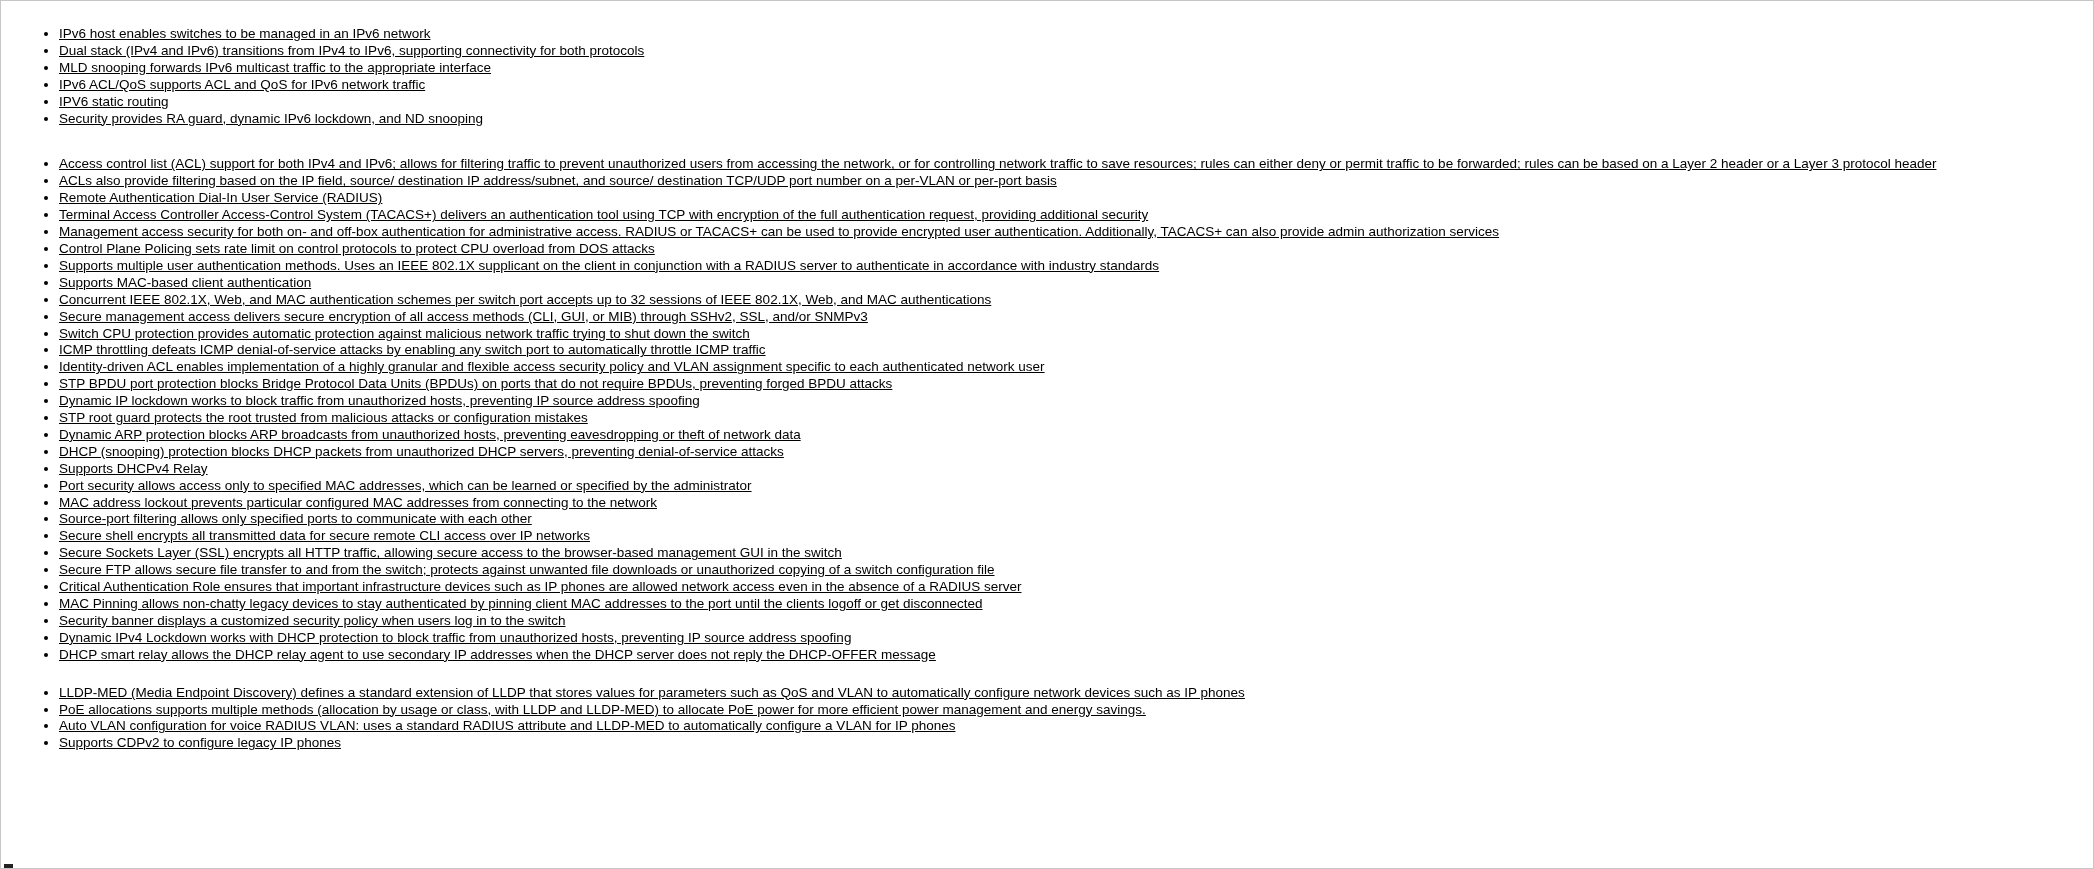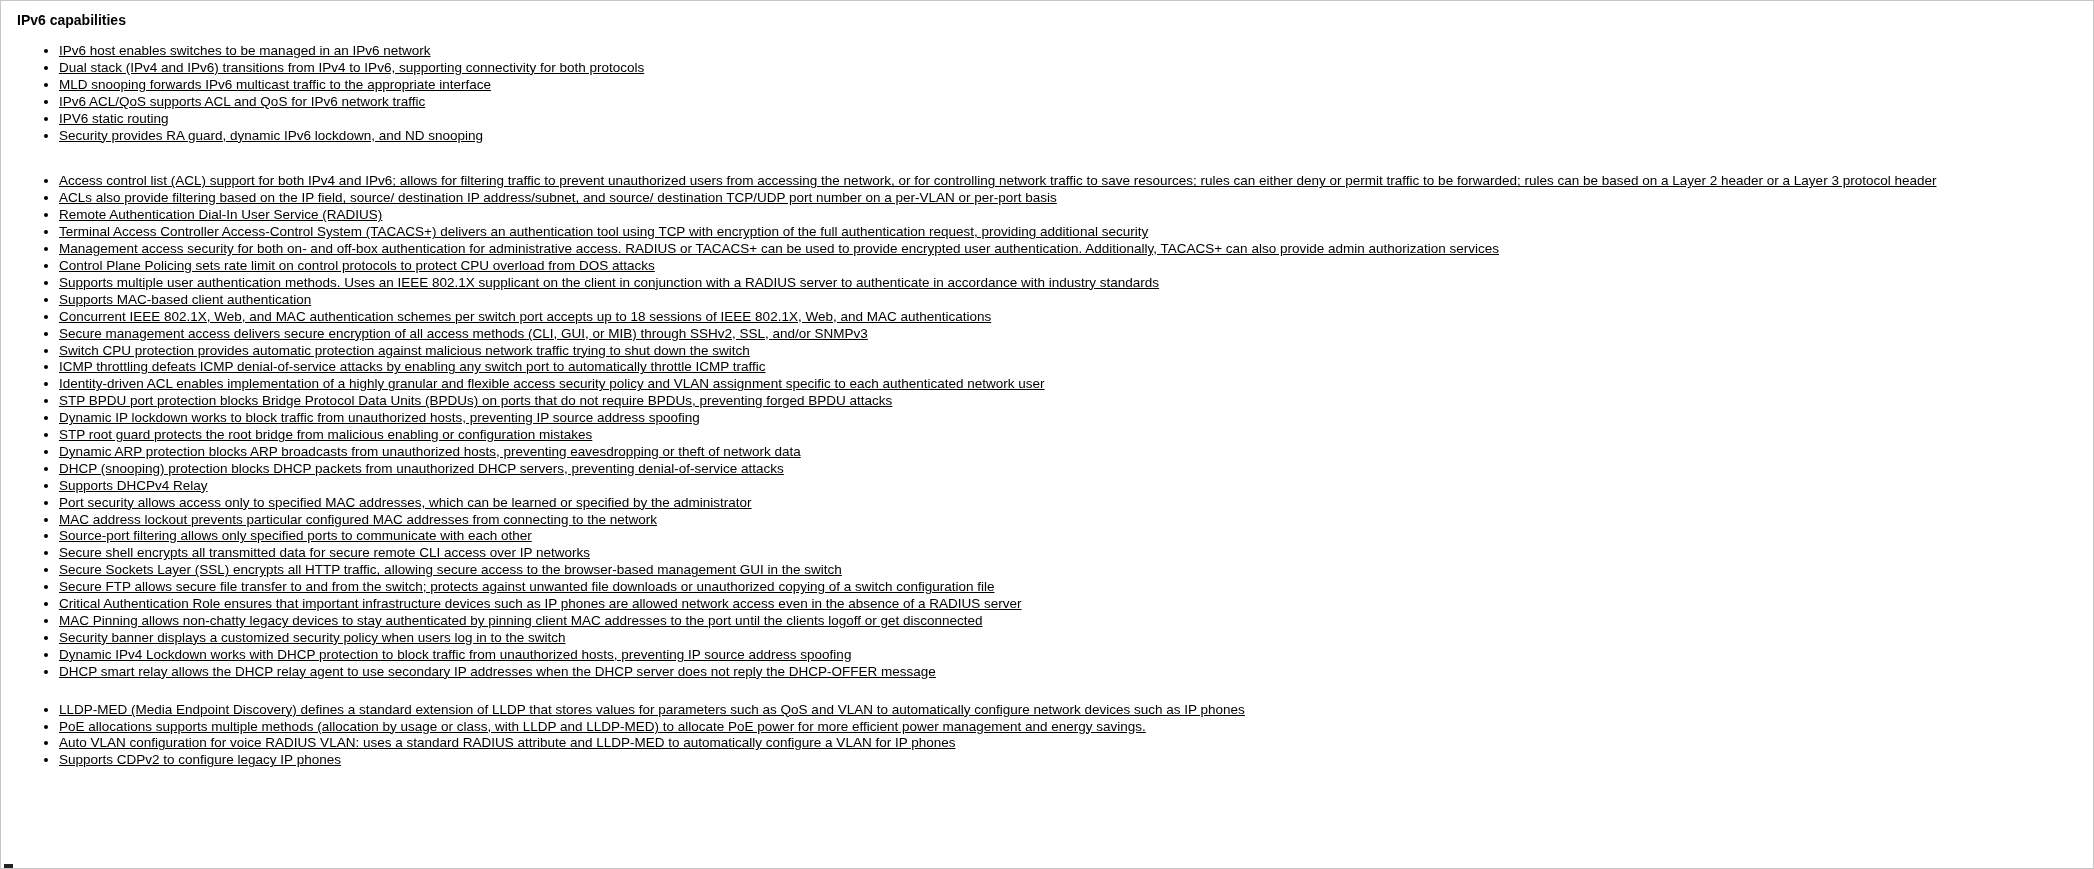--- a/index.html
+++ b/index.html
@@ -58,48 +58,47 @@
     height: 4px;
     background: #222222;
   }
 </style>
 </head>
 <body>
 
 <div class="page">
   <main class="doc" id="doc">
       <section class="doc-section">
-        <h2 class="section-heading">IPv6 capabilities</h2>
         <ul class="bullet-list">
           <li class="bullet-item">IPv6 host enables switches to be managed in an IPv6 network</li>
           <li class="bullet-item">Dual stack (IPv4 and IPv6) transitions from IPv4 to IPv6, supporting connectivity for both protocols</li>
           <li class="bullet-item">MLD snooping forwards IPv6 multicast traffic to the appropriate interface</li>
           <li class="bullet-item">IPv6 ACL/QoS supports ACL and QoS for IPv6 network traffic</li>
           <li class="bullet-item">IPV6 static routing</li>
           <li class="bullet-item">Security provides RA guard, dynamic IPv6 lockdown, and ND snooping</li>
         </ul>
       </section>
       <section class="doc-section">
         <ul class="bullet-list">
           <li class="bullet-item">Access control list (ACL) support for both IPv4 and IPv6; allows for filtering traffic to prevent unauthorized users from accessing the network, or for controlling network traffic to save resources; rules can either deny or permit traffic to be forwarded; rules can be based on a Layer 2 header or a Layer 3 protocol header</li>
           <li class="bullet-item">ACLs also provide filtering based on the IP field, source/ destination IP address/subnet, and source/ destination TCP/UDP port number on a per-VLAN or per-port basis</li>
           <li class="bullet-item">Remote Authentication Dial-In User Service (RADIUS)</li>
           <li class="bullet-item">Terminal Access Controller Access-Control System (TACACS+) delivers an authentication tool using TCP with encryption of the full authentication request, providing additional security</li>
           <li class="bullet-item">Management access security for both on- and off-box authentication for administrative access. RADIUS or TACACS+ can be used to provide encrypted user authentication. Additionally, TACACS+ can also provide admin authorization services</li>
           <li class="bullet-item">Control Plane Policing sets rate limit on control protocols to protect CPU overload from DOS attacks</li>
           <li class="bullet-item">Supports multiple user authentication methods. Uses an IEEE 802.1X supplicant on the client in conjunction with a RADIUS server to authenticate in accordance with industry standards</li>
           <li class="bullet-item">Supports MAC-based client authentication</li>
-          <li class="bullet-item">Concurrent IEEE 802.1X, Web, and MAC authentication schemes per switch port accepts up to 18 sessions of IEEE 802.1X, Web, and MAC authentications</li>
+          <li class="bullet-item">Concurrent IEEE 802.1X, Web, and MAC authentication schemes per switch port accepts up to 32 sessions of IEEE 802.1X, Web, and MAC authentications</li>
           <li class="bullet-item">Secure management access delivers secure encryption of all access methods (CLI, GUI, or MIB) through SSHv2, SSL, and/or SNMPv3</li>
           <li class="bullet-item">Switch CPU protection provides automatic protection against malicious network traffic trying to shut down the switch</li>
           <li class="bullet-item">ICMP throttling defeats ICMP denial-of-service attacks by enabling any switch port to automatically throttle ICMP traffic</li>
           <li class="bullet-item">Identity-driven ACL enables implementation of a highly granular and flexible access security policy and VLAN assignment specific to each authenticated network user</li>
           <li class="bullet-item">STP BPDU port protection blocks Bridge Protocol Data Units (BPDUs) on ports that do not require BPDUs, preventing forged BPDU attacks</li>
           <li class="bullet-item">Dynamic IP lockdown works to block traffic from unauthorized hosts, preventing IP source address spoofing</li>
-          <li class="bullet-item">STP root guard protects the root bridge from malicious enabling or configuration mistakes</li>
+          <li class="bullet-item">STP root guard protects the root trusted from malicious attacks or configuration mistakes</li>
           <li class="bullet-item">Dynamic ARP protection blocks ARP broadcasts from unauthorized hosts, preventing eavesdropping or theft of network data</li>
           <li class="bullet-item">DHCP (snooping) protection blocks DHCP packets from unauthorized DHCP servers, preventing denial-of-service attacks</li>
           <li class="bullet-item">Supports DHCPv4 Relay</li>
           <li class="bullet-item">Port security allows access only to specified MAC addresses, which can be learned or specified by the administrator</li>
           <li class="bullet-item">MAC address lockout prevents particular configured MAC addresses from connecting to the network</li>
           <li class="bullet-item">Source-port filtering allows only specified ports to communicate with each other</li>
           <li class="bullet-item">Secure shell encrypts all transmitted data for secure remote CLI access over IP networks</li>
           <li class="bullet-item">Secure Sockets Layer (SSL) encrypts all HTTP traffic, allowing secure access to the browser-based management GUI in the switch</li>
           <li class="bullet-item">Secure FTP allows secure file transfer to and from the switch; protects against unwanted file downloads or unauthorized copying of a switch configuration file</li>
           <li class="bullet-item">Critical Authentication Role ensures that important infrastructure devices such as IP phones are allowed network access even in the absence of a RADIUS server</li>

